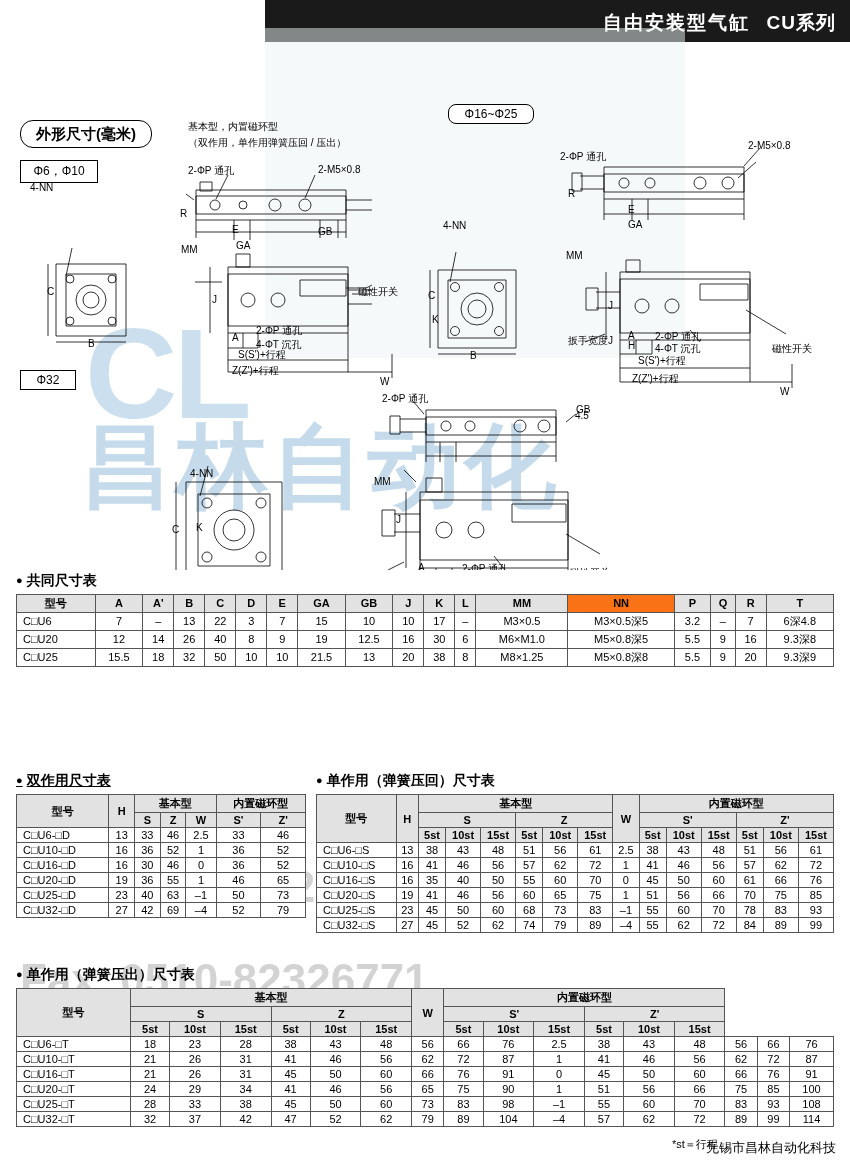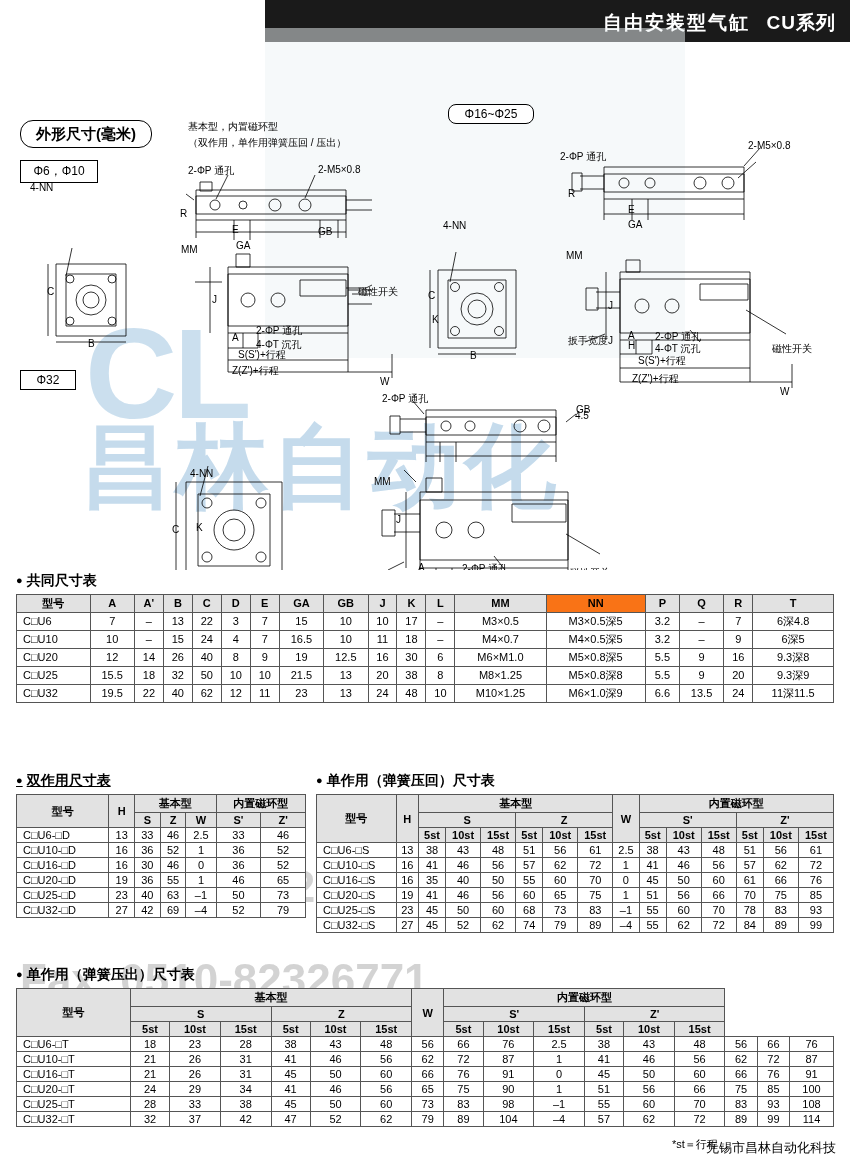--- a/index.html
+++ b/index.html
@@ -351,40 +351,20 @@
         <td>17</td>
         <td>–</td>
         <td>M3×0.5</td>
         <td>M3×0.5深5</td>
         <td>3.2</td>
         <td>–</td>
         <td>7</td>
         <td>6深4.8</td>
       </tr>
       <tr>
-        <td>C□U10</td>
-        <td>10</td>
-        <td>–</td>
-        <td>15</td>
-        <td>24</td>
-        <td>4</td>
-        <td>7</td>
-        <td>16.5</td>
-        <td>10</td>
-        <td>11</td>
-        <td>18</td>
-        <td>–</td>
-        <td>M4×0.7</td>
-        <td>M4×0.5深5</td>
-        <td>3.2</td>
-        <td>–</td>
-        <td>9</td>
-        <td>6深5</td>
-      </tr>
-      <tr>
         <td>C□U20</td>
         <td>12</td>
         <td>14</td>
         <td>26</td>
         <td>40</td>
         <td>8</td>
         <td>9</td>
         <td>19</td>
         <td>12.5</td>
         <td>16</td>
@@ -410,40 +390,20 @@
         <td>20</td>
         <td>38</td>
         <td>8</td>
         <td>M8×1.25</td>
         <td>M5×0.8深8</td>
         <td>5.5</td>
         <td>9</td>
         <td>20</td>
         <td>9.3深9</td>
       </tr>
-      <tr>
-        <td>C□U32</td>
-        <td>19.5</td>
-        <td>22</td>
-        <td>40</td>
-        <td>62</td>
-        <td>12</td>
-        <td>11</td>
-        <td>23</td>
-        <td>13</td>
-        <td>24</td>
-        <td>48</td>
-        <td>10</td>
-        <td>M10×1.25</td>
-        <td>M6×1.0深9</td>
-        <td>6.6</td>
-        <td>13.5</td>
-        <td>24</td>
-        <td>11深11.5</td>
-      </tr>
     </tbody>
 </table>
 
 <div class="sec-title" style="left:16px;top:772px;text-decoration:underline;">双作用尺寸表</div>
 <table class="t" id="tbl-double" style="left:16px;top:794px;width:290px;">
   <thead>
       <tr>
         <td rowspan="2" style="background: rgb(226, 226, 226); font-weight: bold;">型号</td>
         <td rowspan="2" style="background: rgb(226, 226, 226); font-weight: bold;">H</td>
         <td colspan="3" style="background: rgb(226, 226, 226); font-weight: bold;">基本型</td>

